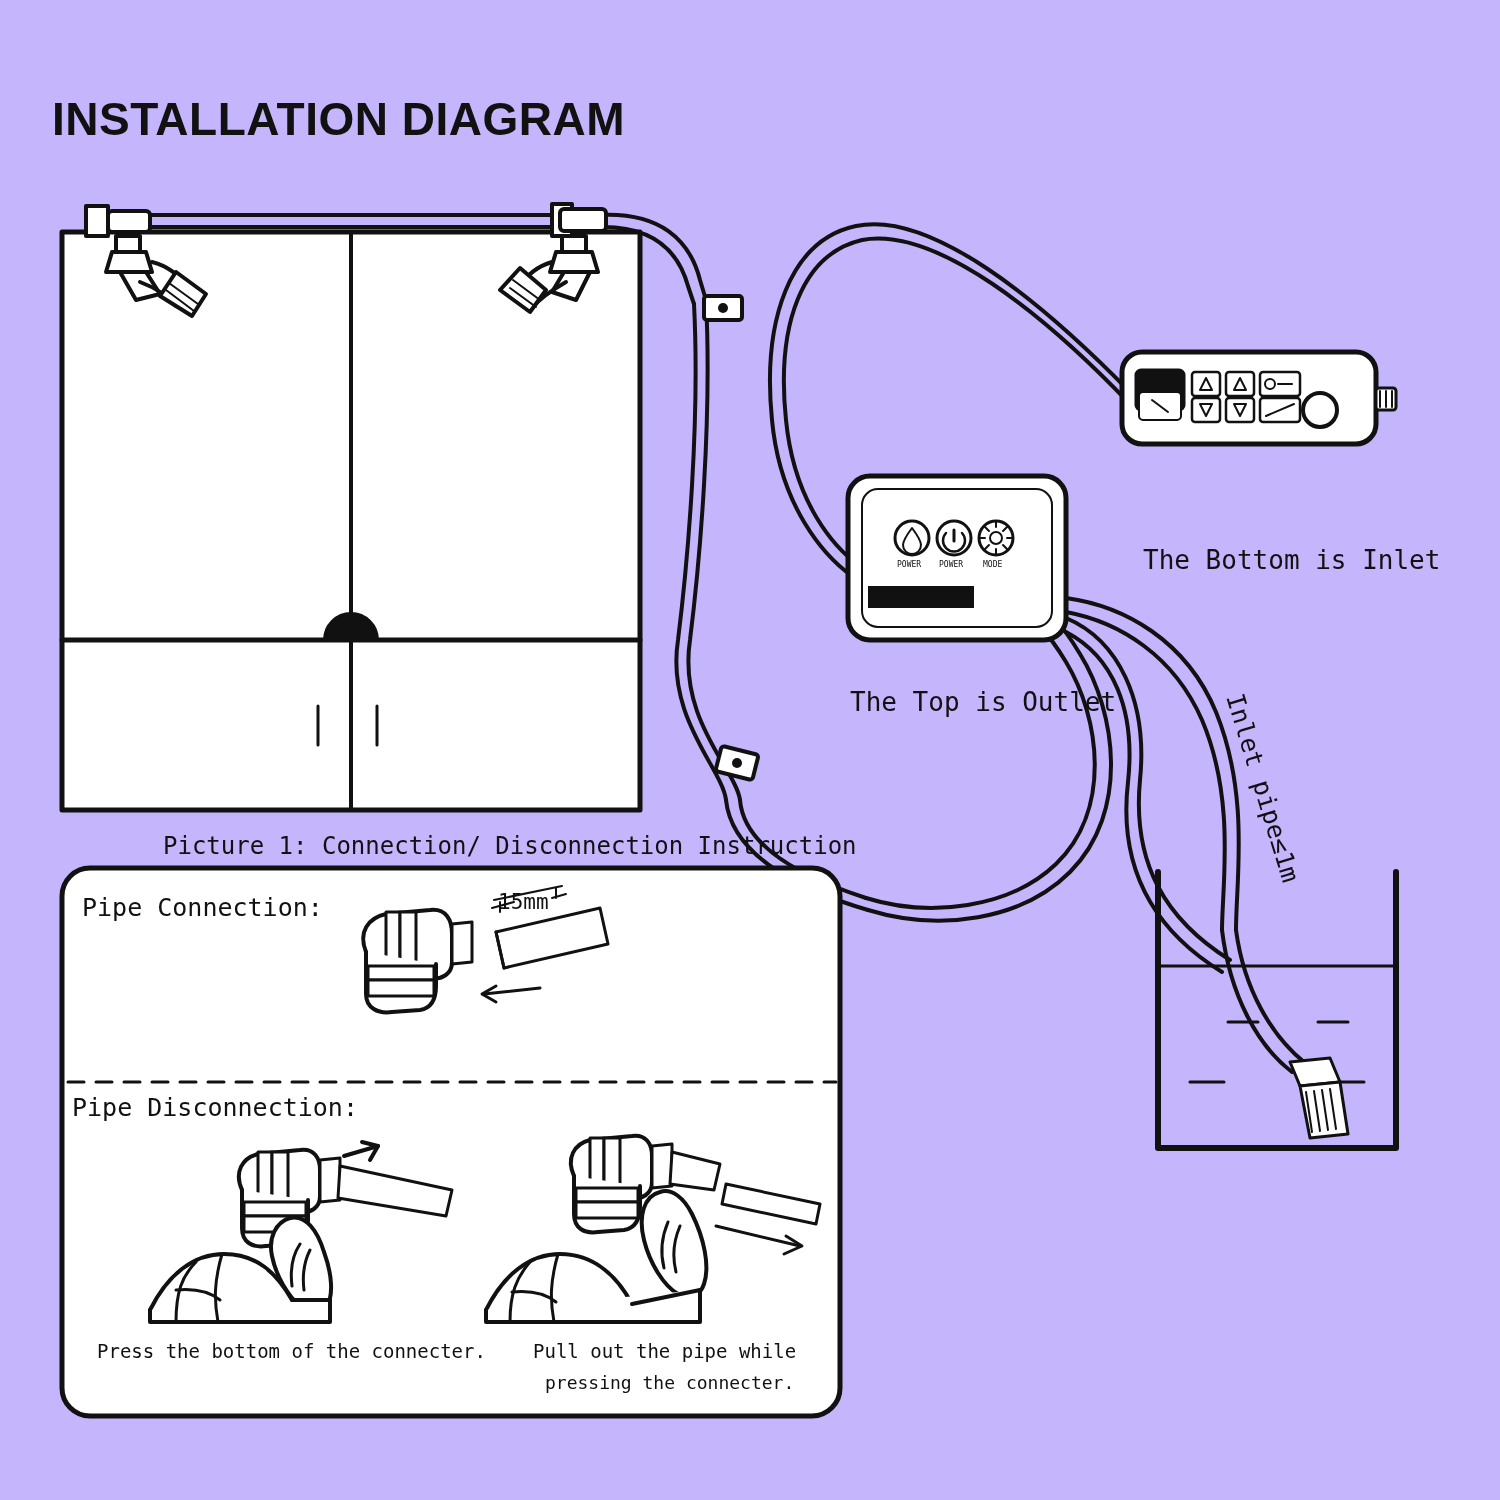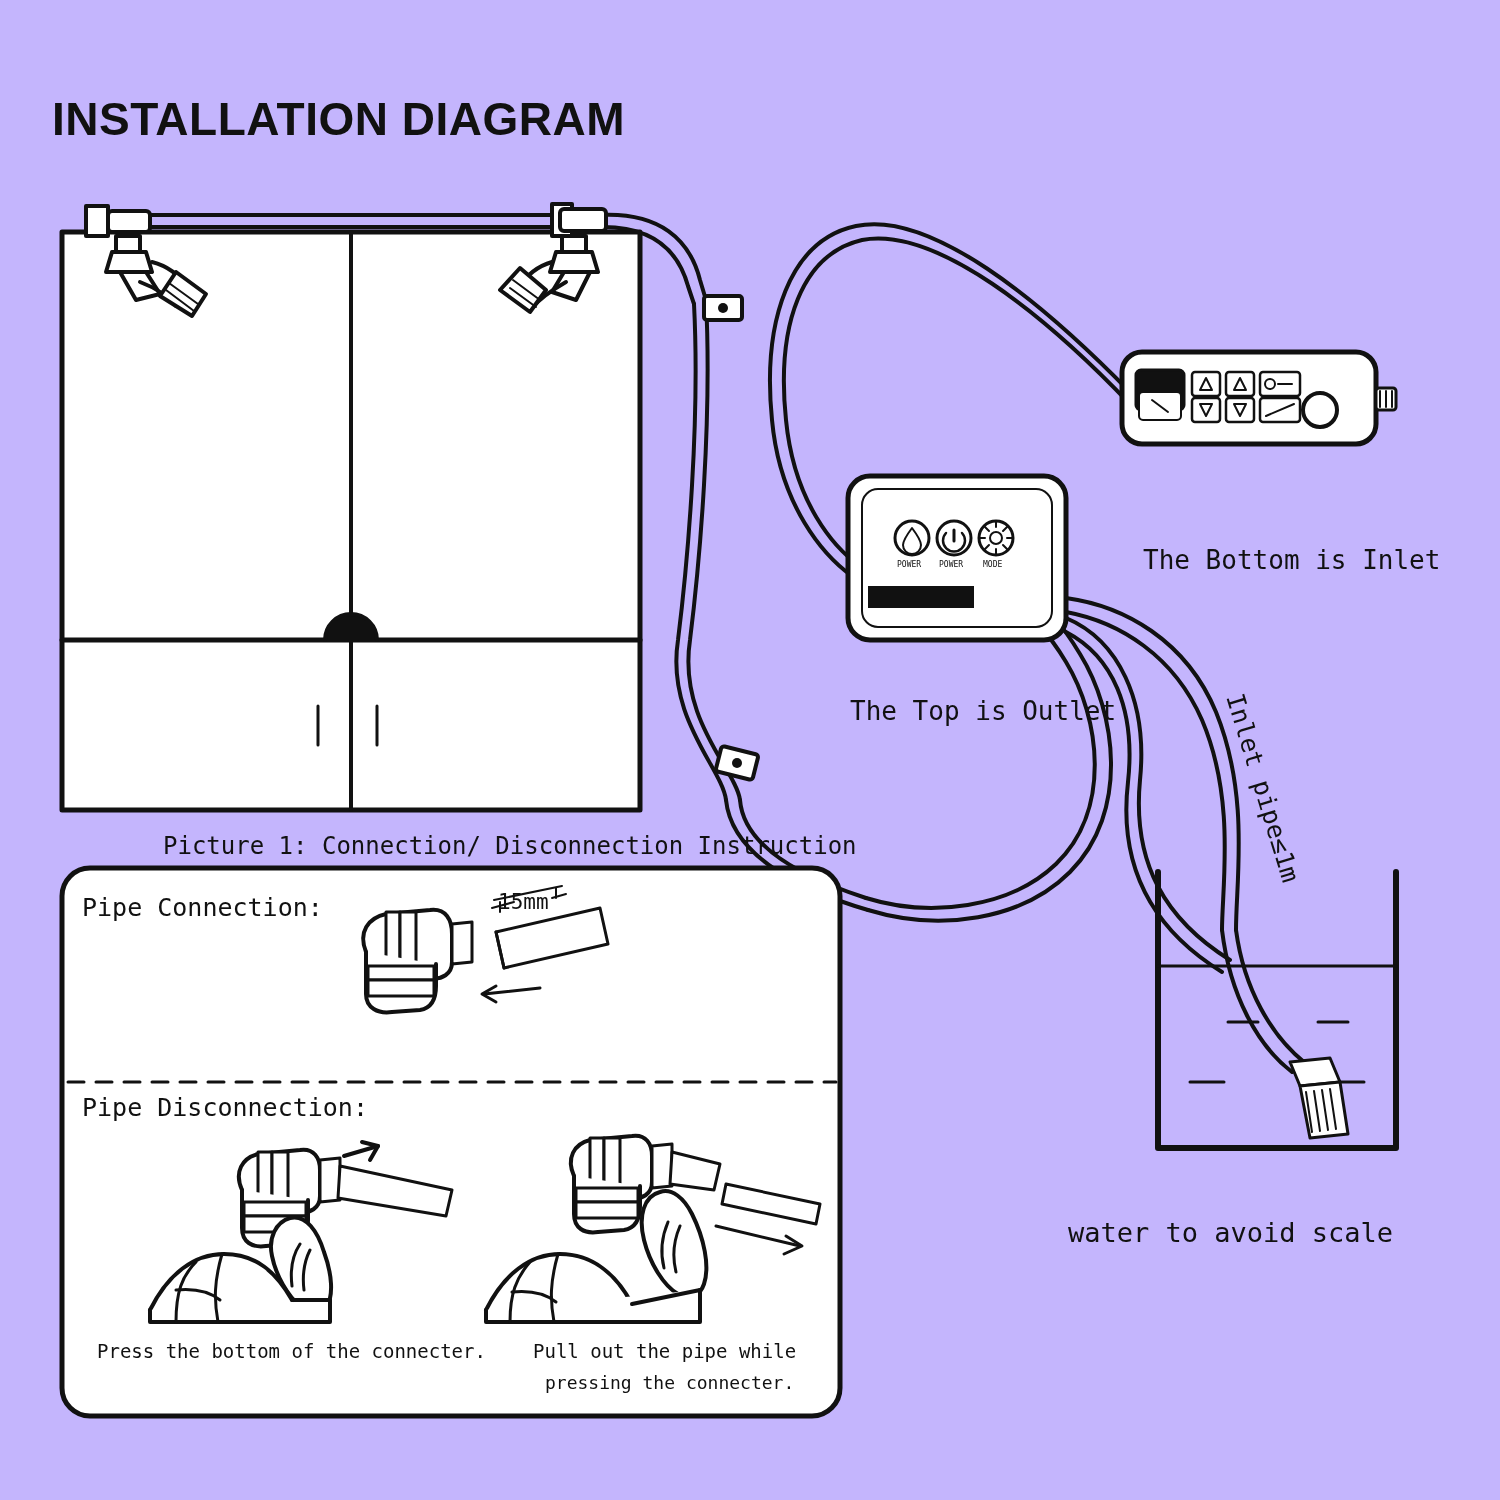--- a/index.html
+++ b/index.html
@@ -54,21 +54,21 @@
     left: 498px;
     top: 890px;
     font-size: 21px;
   }
   .lbl-insert {
     left: 283px;
     top: 1035px;
     font-size: 20px;
   }
   .lbl-pipe-disconnection {
-    left: 82px;
+    left: 72px;
     top: 1093px;
     font-size: 25px;
   }
   .lbl-press-bottom {
     left: 97px;
     top: 1340px;
     font-size: 19px;
   }
   .lbl-pull-out {
     left: 533px;
@@ -82,21 +82,20 @@
   }
   .lbl-bottom-inlet {
     left: 1143px;
     top: 545px;
     font-size: 26px;
   }
   .lbl-top-outlet {
     left: 850px;
     top: 687px;
     font-size: 26px;
-    margin-top: 9px;
   }
   .lbl-inlet-pipe {
     left: 1248px;
     top: 690px;
     font-size: 25px;
     transform: rotate(73deg);
     transform-origin: left top;
   }
   .lbl-preferred1 {
     left: 1068px;
@@ -335,19 +334,18 @@
 
   <div class="lbl lbl-pipe-disconnection">Pipe Disconnection:</div>
   <div class="lbl lbl-press-bottom">Press the bottom of the connecter.</div>
   <div class="lbl lbl-pull-out">Pull out the pipe while</div>
   <div class="lbl lbl-pull-out2">pressing the connecter.</div>
 
   <div class="lbl lbl-bottom-inlet">The Bottom is Inlet</div>
   <div class="lbl lbl-top-outlet">The Top is Outlet</div>
   <div class="lbl lbl-inlet-pipe">Inlet pipe≤1m</div>
 
-  <div class="lbl lbl-preferred2">water to avoid scale</div>
 
   <div class="ctrl-lbl" style="left:897px; top:560px;">POWER</div>
   <div class="ctrl-lbl" style="left:939px; top:560px;">POWER</div>
   <div class="ctrl-lbl" style="left:983px; top:560px;">MODE</div>
 
 </div>
 
 </body></html>

